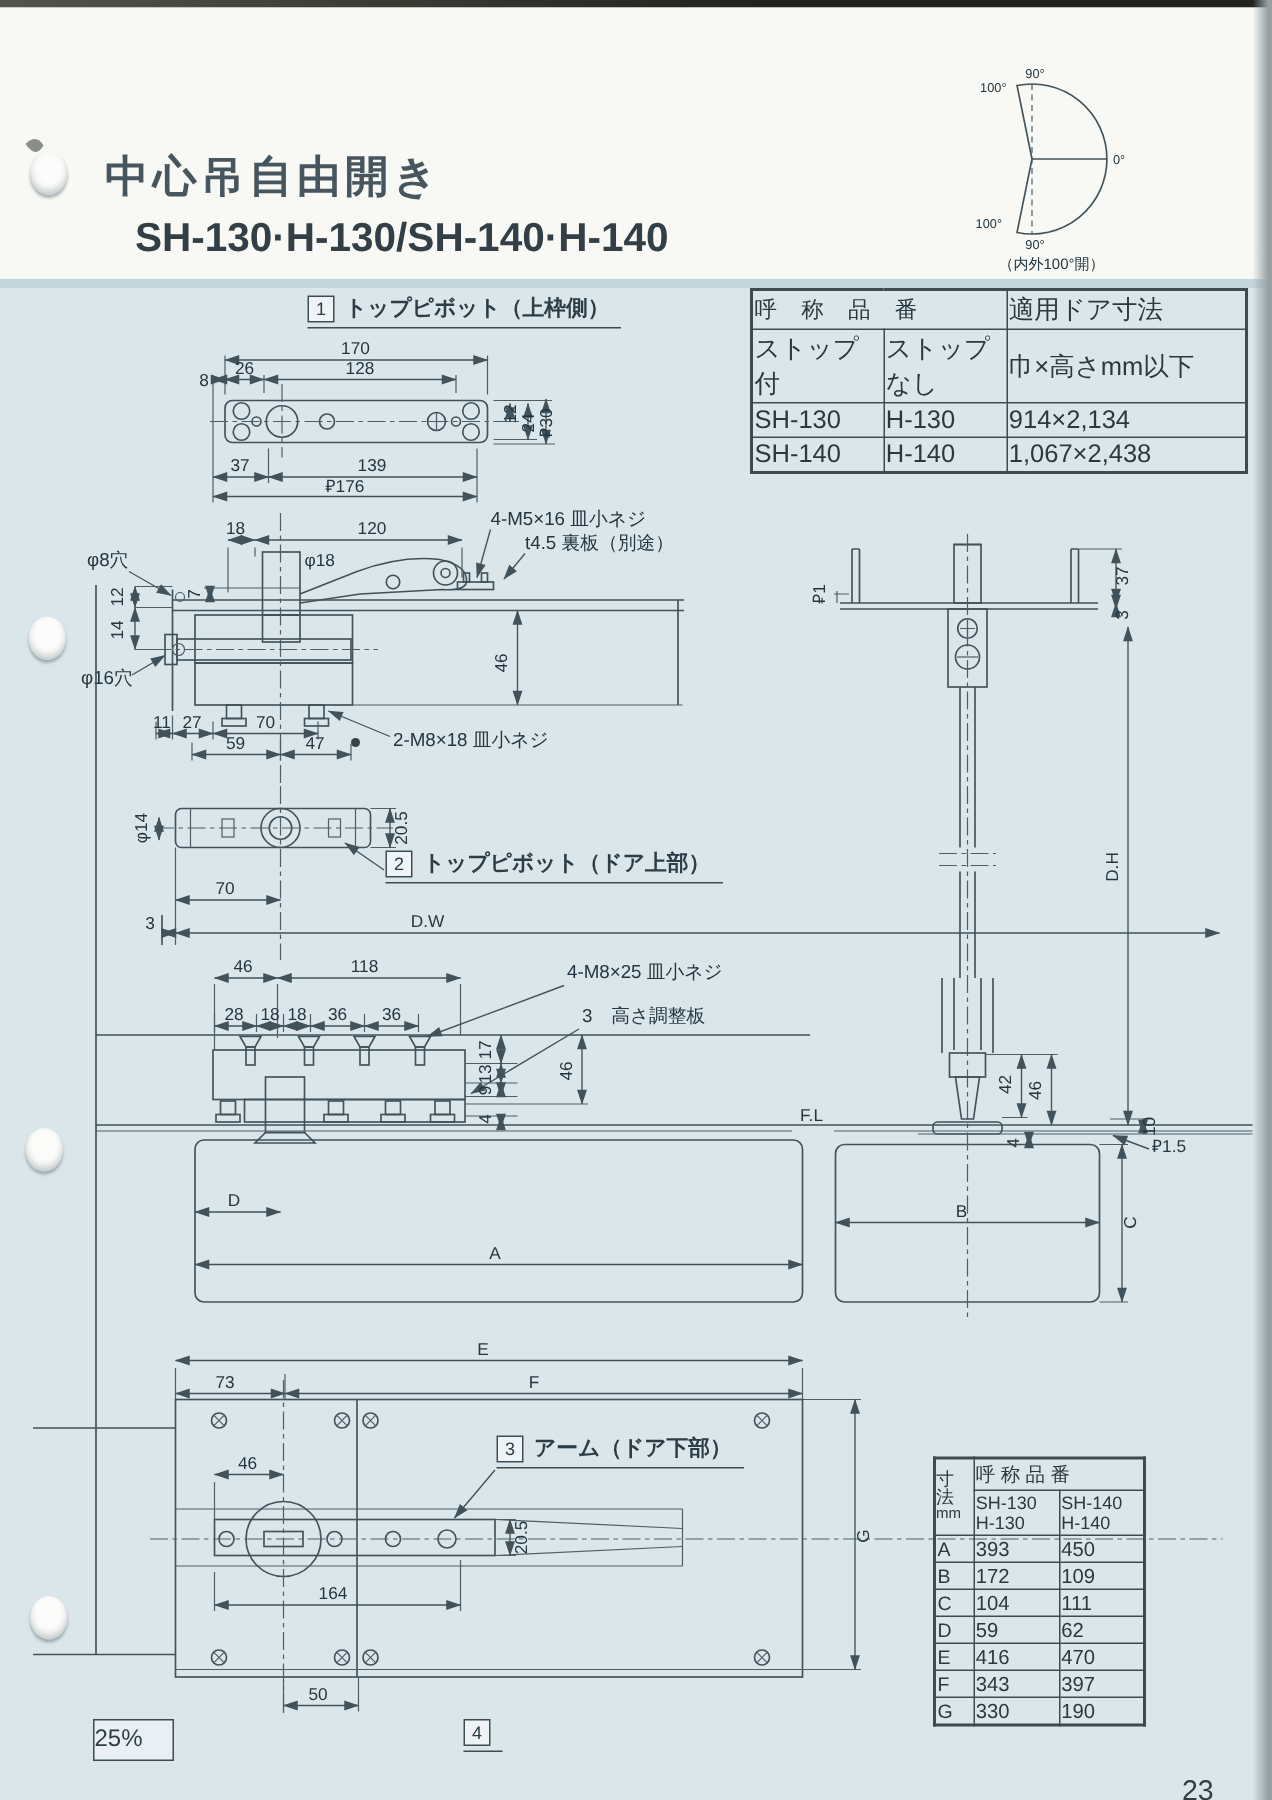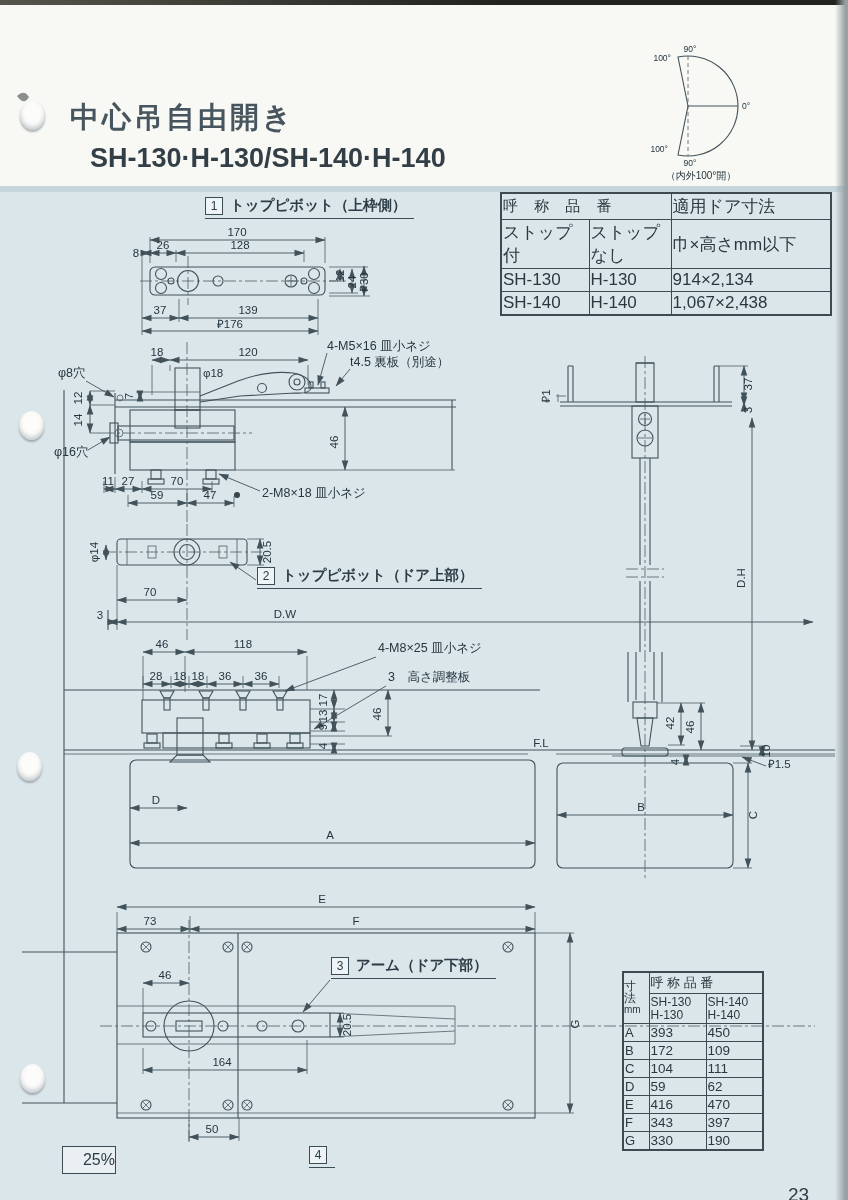--- a/index.html
+++ b/index.html
@@ -28,21 +28,21 @@
   #model-table td{font-size:17px;}
   #model-table .hd{font-size:15px;letter-spacing:6px;}
   #dim-table{left:622px;top:971px;width:140px;z-index:5;border:2px solid #3d4a51;}
   #dim-table td{font-size:13px;}
   #dim-table .num{text-align:left;padding-right:13px;font-size:13.5px;}
   #dim-table .mdl{font-size:12px;line-height:13px;}
   #dim-table .vert{font-size:12px;line-height:12px;padding:1px 0;}
   #dim-table .vert .u{font-size:10px;}
   
   #scale-box{left:62px;top:1146px;width:52px;height:26px;border:1.5px solid #3c4c54;background:#e9eff2;
-             font-size:16px;text-align:right;line-height:26px;color:#2c3d46;z-index:5;}
+             font-size:16px;text-align:left;line-height:26px;color:#2c3d46;z-index:5;}
   #page-number{left:788px;top:1146px;font-size:19px;color:#2f3c43;z-index:5;margin-top:38px;}
   
   svg{position:absolute;left:0;top:0;z-index:4;}
   .ln{stroke:#41525a;stroke-width:1.1;fill:none;}
   .lt{stroke:#4d5e66;stroke-width:0.8;fill:none;}
   .cl{stroke:#4d5e66;stroke-width:0.8;fill:none;stroke-dasharray:12 3 3 3;}
   .dl{stroke:#41525a;stroke-width:0.9;fill:none;marker-start:url(#ar);marker-end:url(#ar);}
   .ld{stroke:#41525a;stroke-width:0.9;fill:none;marker-end:url(#ar);}
   .dt{font-family:"Liberation Sans",sans-serif;font-size:11.5px;fill:#24363f;text-anchor:middle;}
   .dj{font-size:12.5px;}

